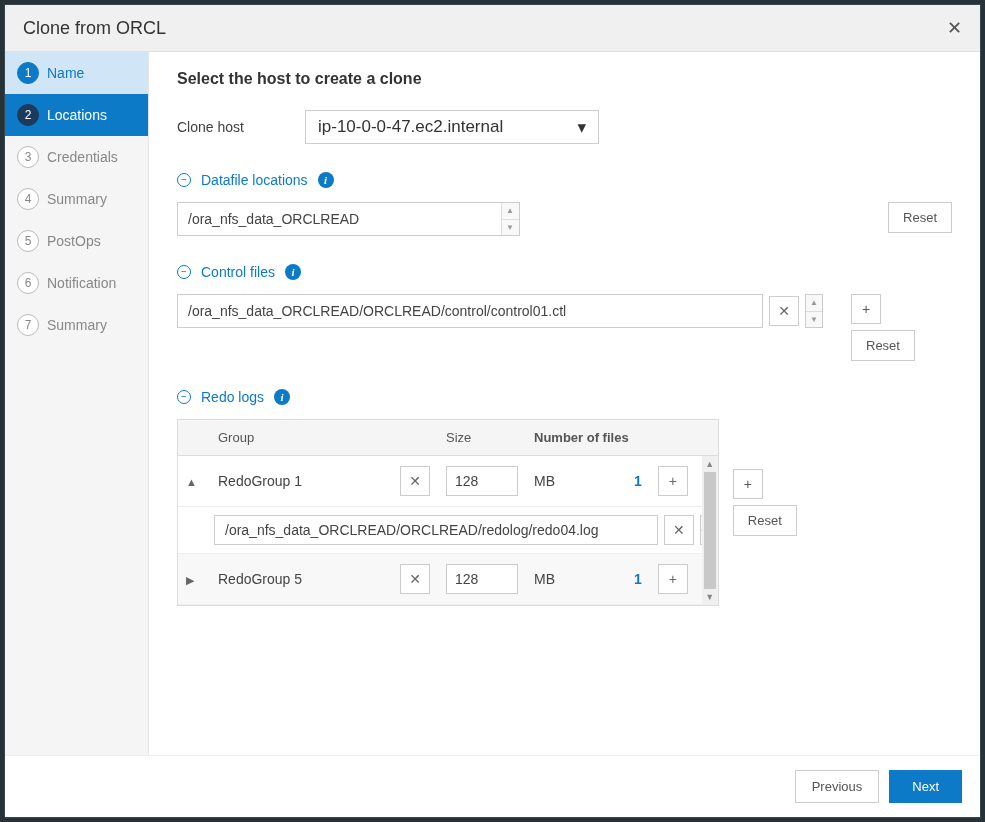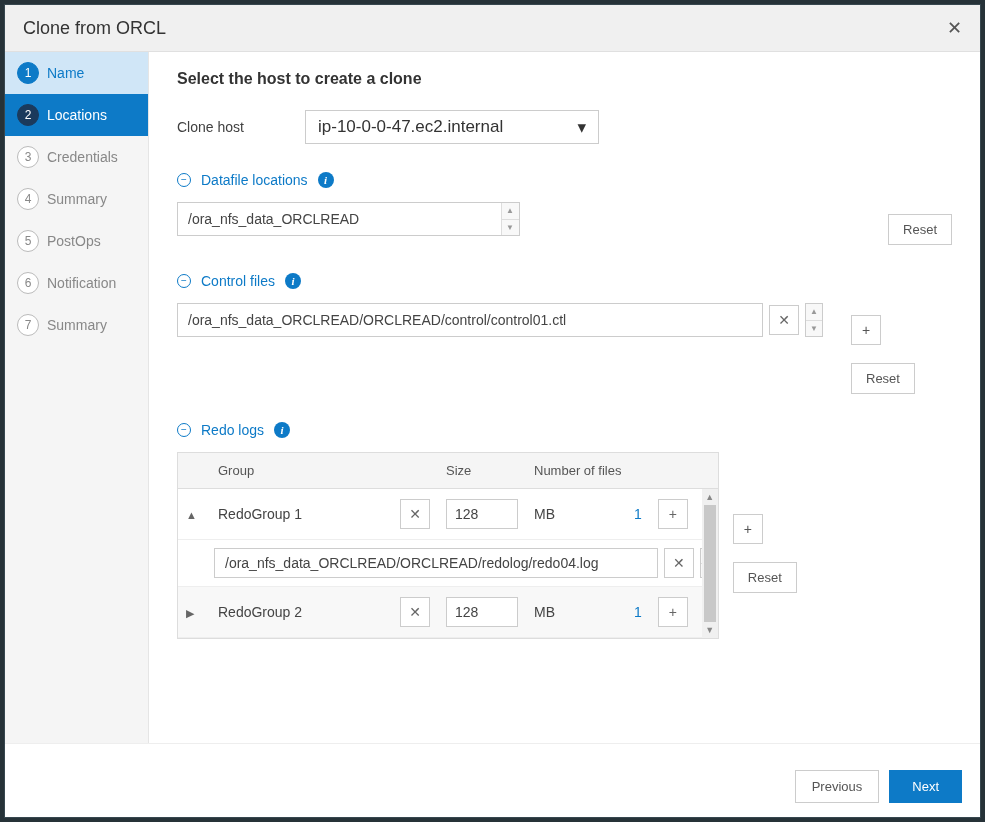--- a/index.html
+++ b/index.html
@@ -23,37 +23,37 @@
     .dropdown { width: 294px; height: 34px; border: 1px solid #ccc; display: flex; align-items: center; justify-content: space-between; padding: 0 12px; font-size: 17px; color: #333; cursor: pointer; }
     .section-head { display: flex; align-items: center; gap: 10px; color: #0d7ac7; font-size: 14px; margin-bottom: 14px; }
     .collapse-icon { width: 14px; height: 14px; border: 1.5px solid #0d7ac7; border-radius: 50%; display: flex; align-items: center; justify-content: center; font-size: 10px; line-height: 1; }
     .info-icon { width: 16px; height: 16px; background: #0d7ac7; border-radius: 50%; color: #fff; font-size: 11px; font-weight: bold; font-style: italic; display: flex; align-items: center; justify-content: center; font-family: Georgia, serif; }
     .section-row { display: flex; align-items: flex-start; gap: 14px; margin-bottom: 28px; }
     .input-wrap { flex: 1; display: flex; border: 1px solid #ccc; height: 34px; max-width: 612px; }
     .input-field { flex: 1; border: none; padding: 0 10px; font-size: 14px; color: #444; outline: none; }
     .spinner { width: 18px; display: flex; flex-direction: column; border-left: 1px solid #ddd; }
     .spinner-btn { flex: 1; font-size: 8px; color: #999; display: flex; align-items: center; justify-content: center; cursor: pointer; background: #f8f8f8; }
     .spinner-btn:first-child { border-bottom: 1px solid #ddd; }
-    .btn { border: 1px solid #ccc; background: #fff; padding: 7px 14px; font-size: 13px; color: #555; cursor: pointer; margin-top: 12px; }
+    .btn { border: 1px solid #ccc; background: #fff; padding: 7px 14px; font-size: 13px; color: #555; cursor: pointer; }
     .btn-sm { width: 30px; height: 30px; padding: 0; display: flex; align-items: center; justify-content: center; font-size: 14px; }
     .cf-row { display: flex; gap: 6px; align-items: center; }
     .cf-input-wrap { flex: 1; display: flex; border: 1px solid #ccc; height: 34px; max-width: 586px; }
     .cf-del { width: 30px; height: 30px; border: 1px solid #ccc; display: flex; align-items: center; justify-content: center; cursor: pointer; font-size: 14px; color: #666; }
     .cf-spin { display: flex; flex-direction: column; border: 1px solid #ccc; height: 34px; }
     .cf-spin .spinner-btn { width: 16px; }
     .side-btns { display: flex; flex-direction: column; gap: 6px; }
     .table-wrap { border: 1px solid #ddd; max-width: 688px; }
     .thead { display: flex; background: #f5f5f5; border-bottom: 1px solid #ddd; font-size: 13px; color: #555; }
     .th, .td { padding: 10px 8px; }
     .c-exp { width: 32px; }
     .c-grp { width: 182px; }
     .c-del { width: 46px; }
     .c-size { width: 88px; }
     .c-unit { width: 100px; }
-    .c-num { flex: 1; }
+    .c-num { flex: 1; font-weight: bold; }
     .c-add { width: 50px; }
     .c-scroll { width: 18px; }
     .tbody-wrap { position: relative; }
     .trow { display: flex; align-items: center; border-bottom: 1px solid #eee; font-size: 14px; color: #444; }
     .trow.alt { background: #f8f8f8; }
     .td input { width: 100%; border: 1px solid #ccc; height: 30px; padding: 0 8px; font-size: 14px; color: #444; }
     .td .link { color: #0d7ac7; }
     .exp-btn { font-size: 11px; color: #666; cursor: pointer; }
     .sm-btn { width: 30px; height: 30px; border: 1px solid #ccc; background: #fff; display: flex; align-items: center; justify-content: center; cursor: pointer; font-size: 14px; color: #666; }
     .sub-row { display: flex; padding: 8px 0 8px 36px; gap: 6px; align-items: flex-end; border-bottom: 1px solid #eee; }
@@ -188,21 +188,21 @@
             <div class="sub-row">
               <input class="sub-input" value="/ora_nfs_data_ORCLREAD/ORCLREAD/redolog/redo04.log" style="">
               <div class="sm-btn">✕</div>
               <div class="cf-spin" style="height:30px;">
                 <div class="spinner-btn">▲</div>
                 <div class="spinner-btn">▼</div>
               </div>
             </div>
             <div class="trow alt">
               <div class="td c-exp"><span class="exp-btn">▶</span></div>
-              <div class="td c-grp">RedoGroup 2</div>
+              <div class="td c-grp">RedoGroup 5</div>
               <div class="td c-del">
                   <div class="sm-btn">✕</div>
                 </div>
               <div class="td c-size"><input value="128" style=""></div>
               <div class="td c-unit">MB</div>
               <div class="td c-num"><span class="link">1</span></div>
               <div class="td c-add">
                   <div class="sm-btn">+</div>
                 </div>
               <div class="td c-scroll"></div>

